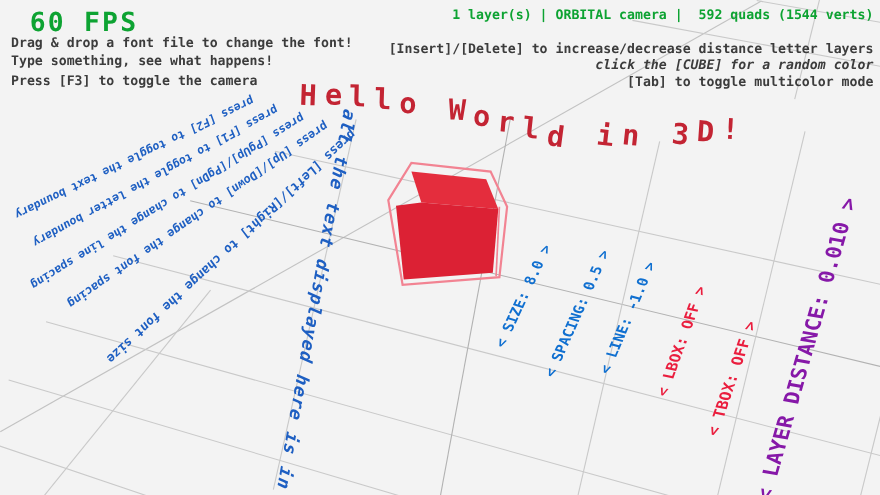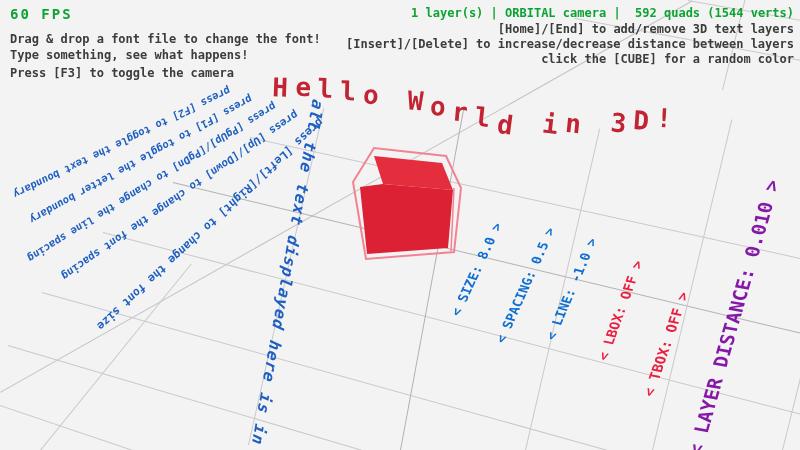--- a/index.html
+++ b/index.html
@@ -18,27 +18,27 @@
   .grid i:nth-of-type(9){left:688px;top:0px;width:115px;transform:rotate(10deg);}
   .grid i:nth-of-type(10){left:40px;top:450px;width:240px;transform:rotate(-51deg);}
   .grid i:nth-of-type(11){left:248px;top:445px;width:345px;transform:rotate(-77.4deg);}
   .grid i:nth-of-type(12){left:400px;top:450px;width:350px;transform:rotate(-79.5deg);background:#b2b2b2;}
   .grid i:nth-of-type(13){left:525px;top:450px;width:330px;transform:rotate(-77deg);}
   .grid i:nth-of-type(14){left:652px;top:450px;width:340px;transform:rotate(-76.5deg);}
   .grid i:nth-of-type(15){left:782px;top:450px;width:180px;transform:rotate(-76deg);}
   .grid i:nth-of-type(16){left:722px;top:90px;width:95px;transform:rotate(-76deg);}
   
   .hud{position:absolute;white-space:pre;font-weight:bold;}
-  .fps{left:10px;top:6px;font-size:14px;letter-spacing:2px;color:var(--green,#0da332);}
+  .fps{left:27px;top:6px;font-size:24px;letter-spacing:2px;color:var(--green,#0da332);}
   .hint{color:var(--ink,#3c3c3c);font-size:12px;}
   .h1{left:10px;top:32px;} .h2{left:10px;top:48px;} .h3{left:10px;top:66px;}
   .status{right:6px;top:6px;text-align:right;font-size:12px;color:var(--green,#0da332);}
   .r1{right:6px;top:22px;text-align:right;}
   .r2{right:6px;top:37px;text-align:right;}
-  .r3{right:6px;top:52px;text-align:right;}
+  .r3{right:6px;top:52px;text-align:right;font-style:italic;}
   .r4{right:6px;top:67px;text-align:right;}
   
   .gt{position:absolute;white-space:pre;font-weight:bold;transform-origin:0 0;}
   .helper{color:var(--blue,#1e5fc2);}
   .g0{left:232px;top:96px;font-size:10.5px;transform:rotate(154deg) skewX(-6deg);}
   .g1{left:254px;top:104px;font-size:10.5px;transform:rotate(151deg) skewX(-6deg);}
   .g2{left:278px;top:111px;font-size:10.5px;transform:rotate(148deg) skewX(-6deg);}
   .g3{left:300px;top:119px;font-size:10.8px;transform:rotate(145deg) skewX(-6deg);}
   .g4{left:326px;top:126px;font-size:11.5px;transform:rotate(137deg) skewX(-6deg);}
   .big3d{left:327px;top:104px;font-size:16px;letter-spacing:1px;color:var(--blue,#1e5fc2);
@@ -103,17 +103,17 @@
   </svg>
 
   <div class="hello" id="hello"><span style="transform: translateY(2px) rotate(-2deg);">H</span><span style="transform: translateY(0px) rotate(-2.5deg);">e</span><span style="transform: translateY(0px) rotate(-2.5deg);">l</span><span style="transform: translateY(1px) rotate(-2.25deg);">l</span><span style="transform: translateY(3px) rotate(-1.75deg);">o</span><span style="transform: translateY(4px) rotate(-1.5deg);"> </span><span style="transform: translateY(6px) rotate(-1deg);">W</span><span style="transform: translateY(10px) rotate(0deg);">o</span><span style="transform: translateY(14px) rotate(1deg);">r</span><span style="transform: translateY(18px) rotate(2deg);">l</span><span style="transform: translateY(24px) rotate(3.5deg);">d</span><span style="transform: translateY(22px) rotate(3deg);"> </span><span style="transform: translateY(20px) rotate(2.5deg);">i</span><span style="transform: translateY(18px) rotate(2deg);">n</span><span style="transform: translateY(16px) rotate(1.5deg);"> </span><span style="transform: translateY(14px) rotate(1deg);">3</span><span style="transform: translateY(10px) rotate(0deg);">D</span><span style="transform: translateY(6px) rotate(-1deg);">!</span></div>
 
   <div class="hud fps">60 FPS</div>
   <div class="hud hint h2">Type something, see what happens!</div>
   <div class="hud hint h1">Drag &amp; drop a font file to change the font!</div>
   <div class="hud hint h3">Press [F3] to toggle the camera</div>
 
   <div class="hud status">1 layer(s) | ORBITAL camera |  592 quads (1544 verts)</div>
-  <div class="hud hint r1">[Home]/[End] to add/remove 3D text layers</div>
-  <div class="hud hint r2">[Insert]/[Delete] to increase/decrease distance between layers</div>
+  <div class="hud hint r2">[Insert]/[Delete] to increase/decrease distance letter layers</div>
   <div class="hud hint r3">click the [CUBE] for a random color</div>
+  <div class="hud hint r4">[Tab] to toggle multicolor mode</div>
 
 </div>
 
 </body></html>

